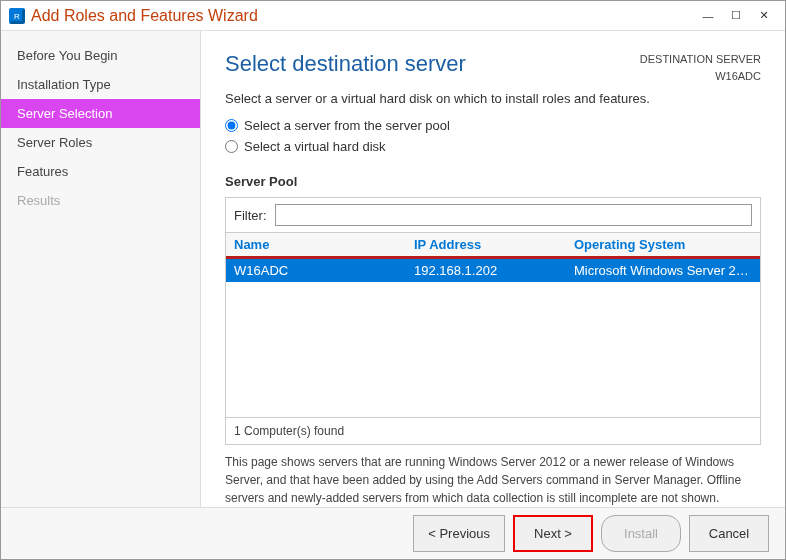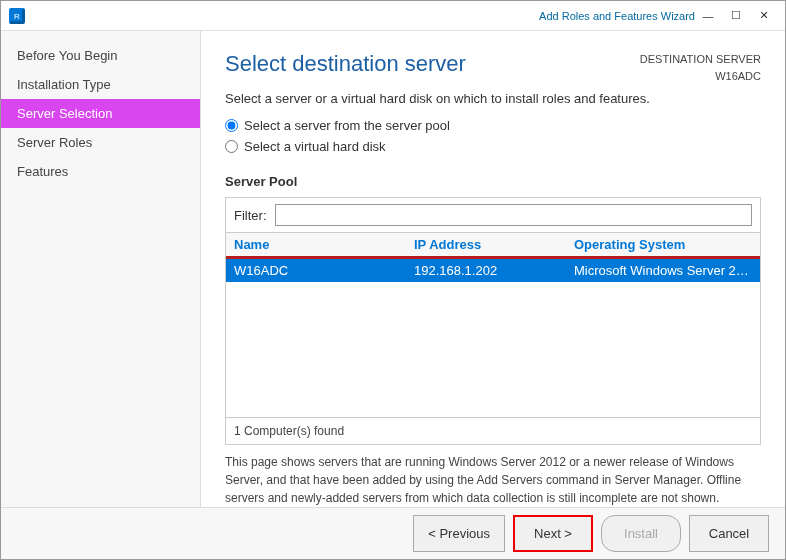--- a/index.html
+++ b/index.html
@@ -33,24 +33,23 @@
     }
     .title-bar-icon {
       width: 16px;
       height: 16px;
       margin-right: 6px;
       background: linear-gradient(135deg, #0078d7 50%, #005a9e 50%);
       border-radius: 2px;
       display: flex; align-items: center; justify-content: center;
     }
     .title-bar-text {
-      font-size: 11px;
-      color: #0369a1;
-      flex: 1;
-      text-align: right;
+      font-size: 16px;
+      color: #c2410c;
+      flex: 1;
     }
     .title-bar-controls {
       display: flex;
       gap: 2px;
     }
     .title-btn {
       width: 26px;
       height: 22px;
       border: none;
       background: transparent;
@@ -285,20 +284,23 @@
         <span>Installation Type</span>
       </div>
       <div class="sidebar-item active">
         <span>Server Selection</span>
       </div>
       <div class="sidebar-item">
         <span>Server Roles</span>
       </div>
       <div class="sidebar-item">
         <span>Features</span>
+      </div>
+      <div class="sidebar-item disabled">
+        <span>Results</span>
       </div>
     </div>
 
     <div class="main">
       <div class="page-header-area">
         <h1 class="page-title">Select destination server</h1>
         <div class="dest-label">
           <div>DESTINATION SERVER</div>
           <div>W16ADC</div>
         </div>

